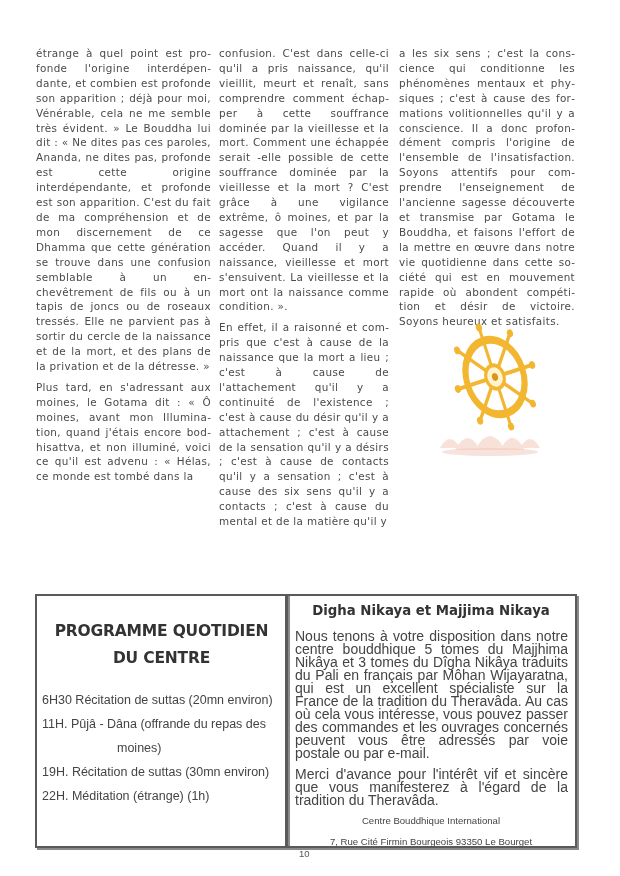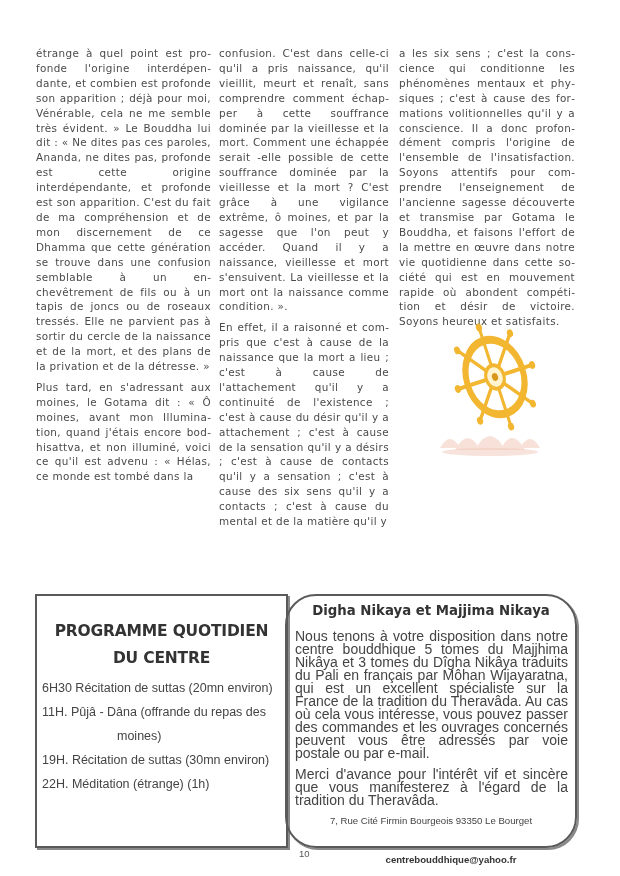--- a/index.html
+++ b/index.html
@@ -9,23 +9,23 @@
          letter-spacing: 0.35px; text-align: justify; hyphens: manual; }
   .col p { margin: 0 0 6px 0; }
   #col1 { left: 36px; width: 175px; }
   #col2 { left: 219px; width: 170px; }
   #col3 { left: 399px; width: 176px; }
   #wheel { position: absolute; left: 438px; top: 322px; width: 115px; height: 110px; }
   #lotus { position: absolute; left: 430px; top: 420px; width: 120px; height: 40px; }
   .box { position: absolute; border: 2px solid #5a5a5a; box-shadow: 2px 2px 0 #8a8a8a;
          font-family: "Liberation Sans", sans-serif; }
   #prog-box { left: 35px; top: 594px; width: 249px; height: 250px; }
-  #book-box { left: 285px; top: 594px; width: 288px; height: 250px; border-radius: 31px; }
+  #book-box { left: 285px; top: 594px; width: 288px; height: 250px; }
   #prog-title { font-family: "DejaVu Sans", sans-serif; font-weight: bold; font-size: 15.5px;
-                color: #333; text-align: center; line-height: 27px; margin: 22px 8px 4px 8px; letter-spacing: -0.2px; }
+                color: #333; text-align: center; line-height: 27px; margin: 22px 8px 16px 8px; letter-spacing: -0.2px; }
   .prog-item { font-size: 12.5px; line-height: 24px; color: #444; padding-left: 5px; }
   .prog-item.indent1 { padding-left: 35px; }
   .prog-item.indent2 { padding-left: 52px; margin-left: 28px; }
   #book-title { font-family: "DejaVu Sans", sans-serif; font-weight: bold; font-size: 13.3px;
                 color: #333; text-align: center; margin-top: 7px; margin-bottom: 12px; }
   .book-p { font-size: 14px; line-height: 13px; color: #444; text-align: justify;
             margin: 0 7px 8px 8px; }
   .center-line { font-size: 9.6px; color: #444; text-align: center; margin-bottom: 10px; }
   #email { font-size: 9.6px; font-weight: bold; color: #333; text-align: center; margin-left: 40px; margin-top: 28px; }
   #page-number { position: absolute; left: 299px; top: 848px; font-size: 9.5px; color: #555;
@@ -87,17 +87,18 @@
   <div class="prog-item">11H. Pûjâ - Dâna (offrande du repas des</div>
   <div class="prog-item indent2">moines)</div>
   <div class="prog-item">19H. Récitation de suttas (30mn environ)</div>
   <div class="prog-item">22H. Méditation (étrange) (1h)</div>
 </div>
 
 <div id="book-box" class="box">
   <div id="book-title">Digha Nikaya et Majjima Nikaya</div>
   <p class="book-p">Nous tenons à votre disposition dans notre centre bouddhique 5 tomes du Majjhima Nikâya et 3 tomes du Dîgha Nikâya traduits du Pali en français par Môhan Wijayaratna, qui est un excellent spé­cialiste sur la France de la tradition du Theravâda. Au cas où cela vous intéresse, vous pouvez passer des commandes et les ou­vrages concernés peuvent vous être adressés par voie postale ou par e-mail.</p>
   <p class="book-p">Merci d'avance pour l'intérêt vif et sincère que vous manifesterez à l'égard de la tradition du Theravâda.</p>
+  <div class="center-line">Centre Bouddhique International</div>
   <div class="center-line">7, Rue Cité Firmin Bourgeois 93350 Le Bourget</div>
   <div id="email">centrebouddhique@yahoo.fr</div>
 </div>
 
 <div id="page-number">10</div>
 
 </body></html>

